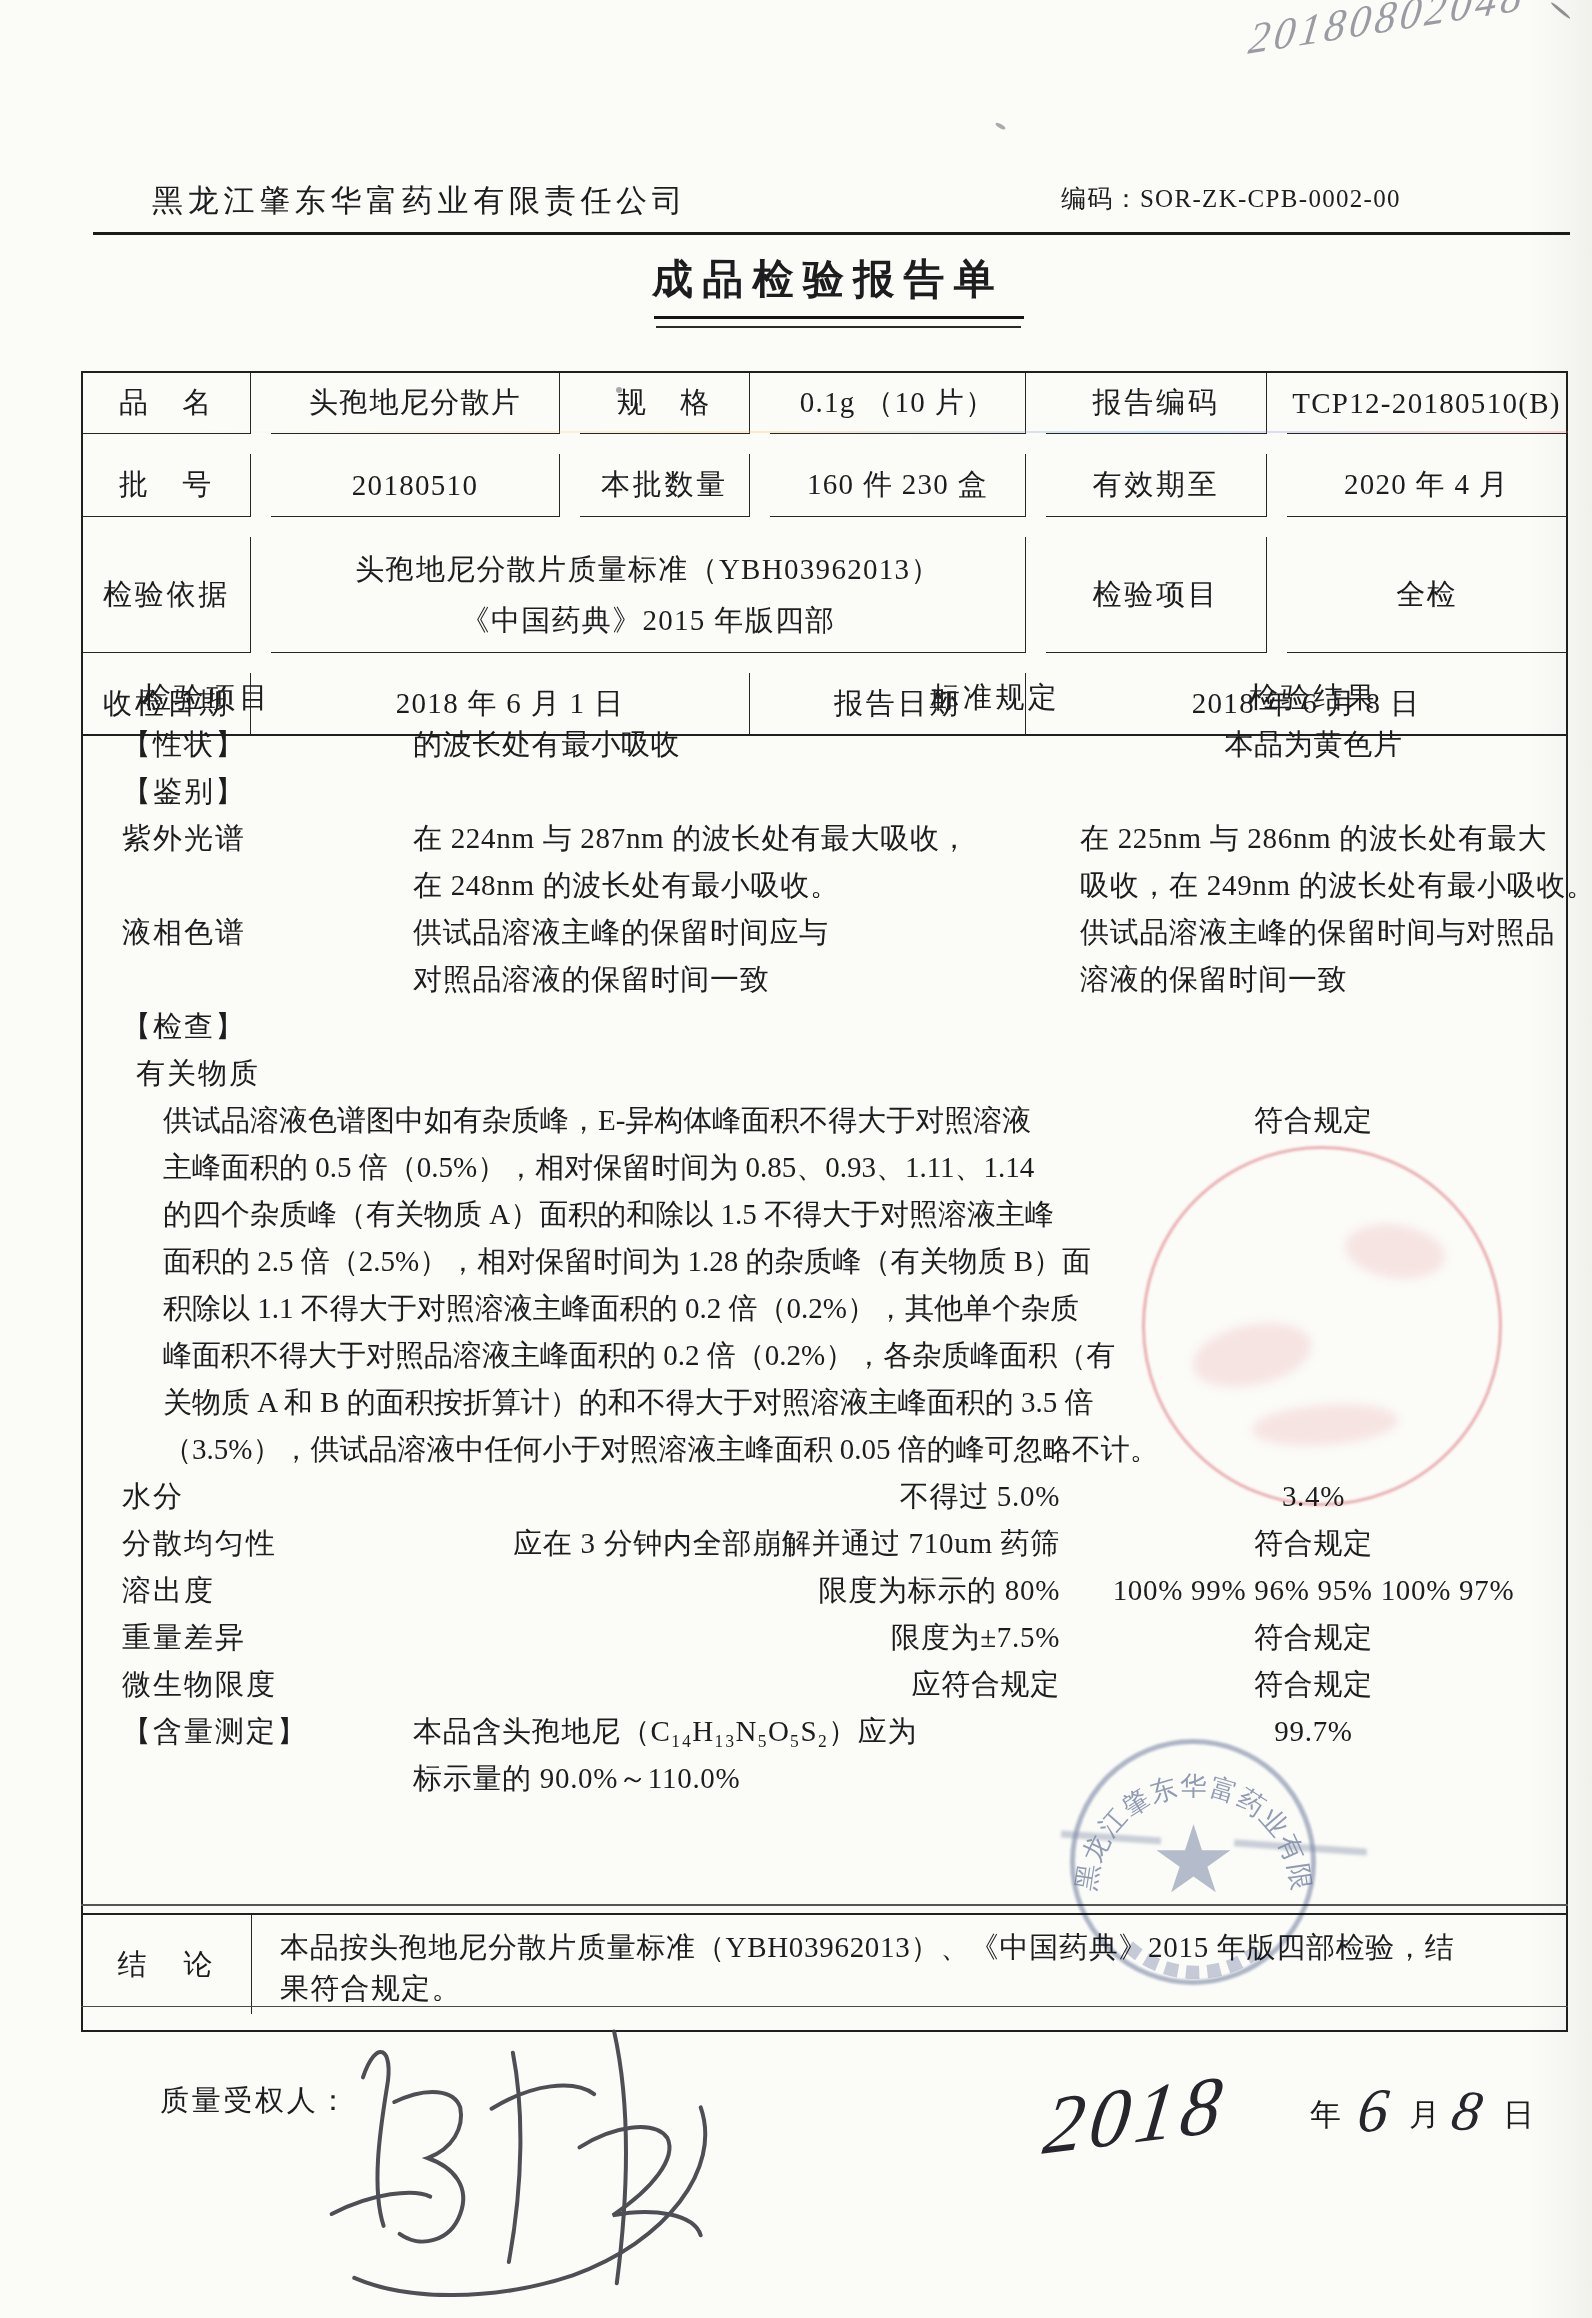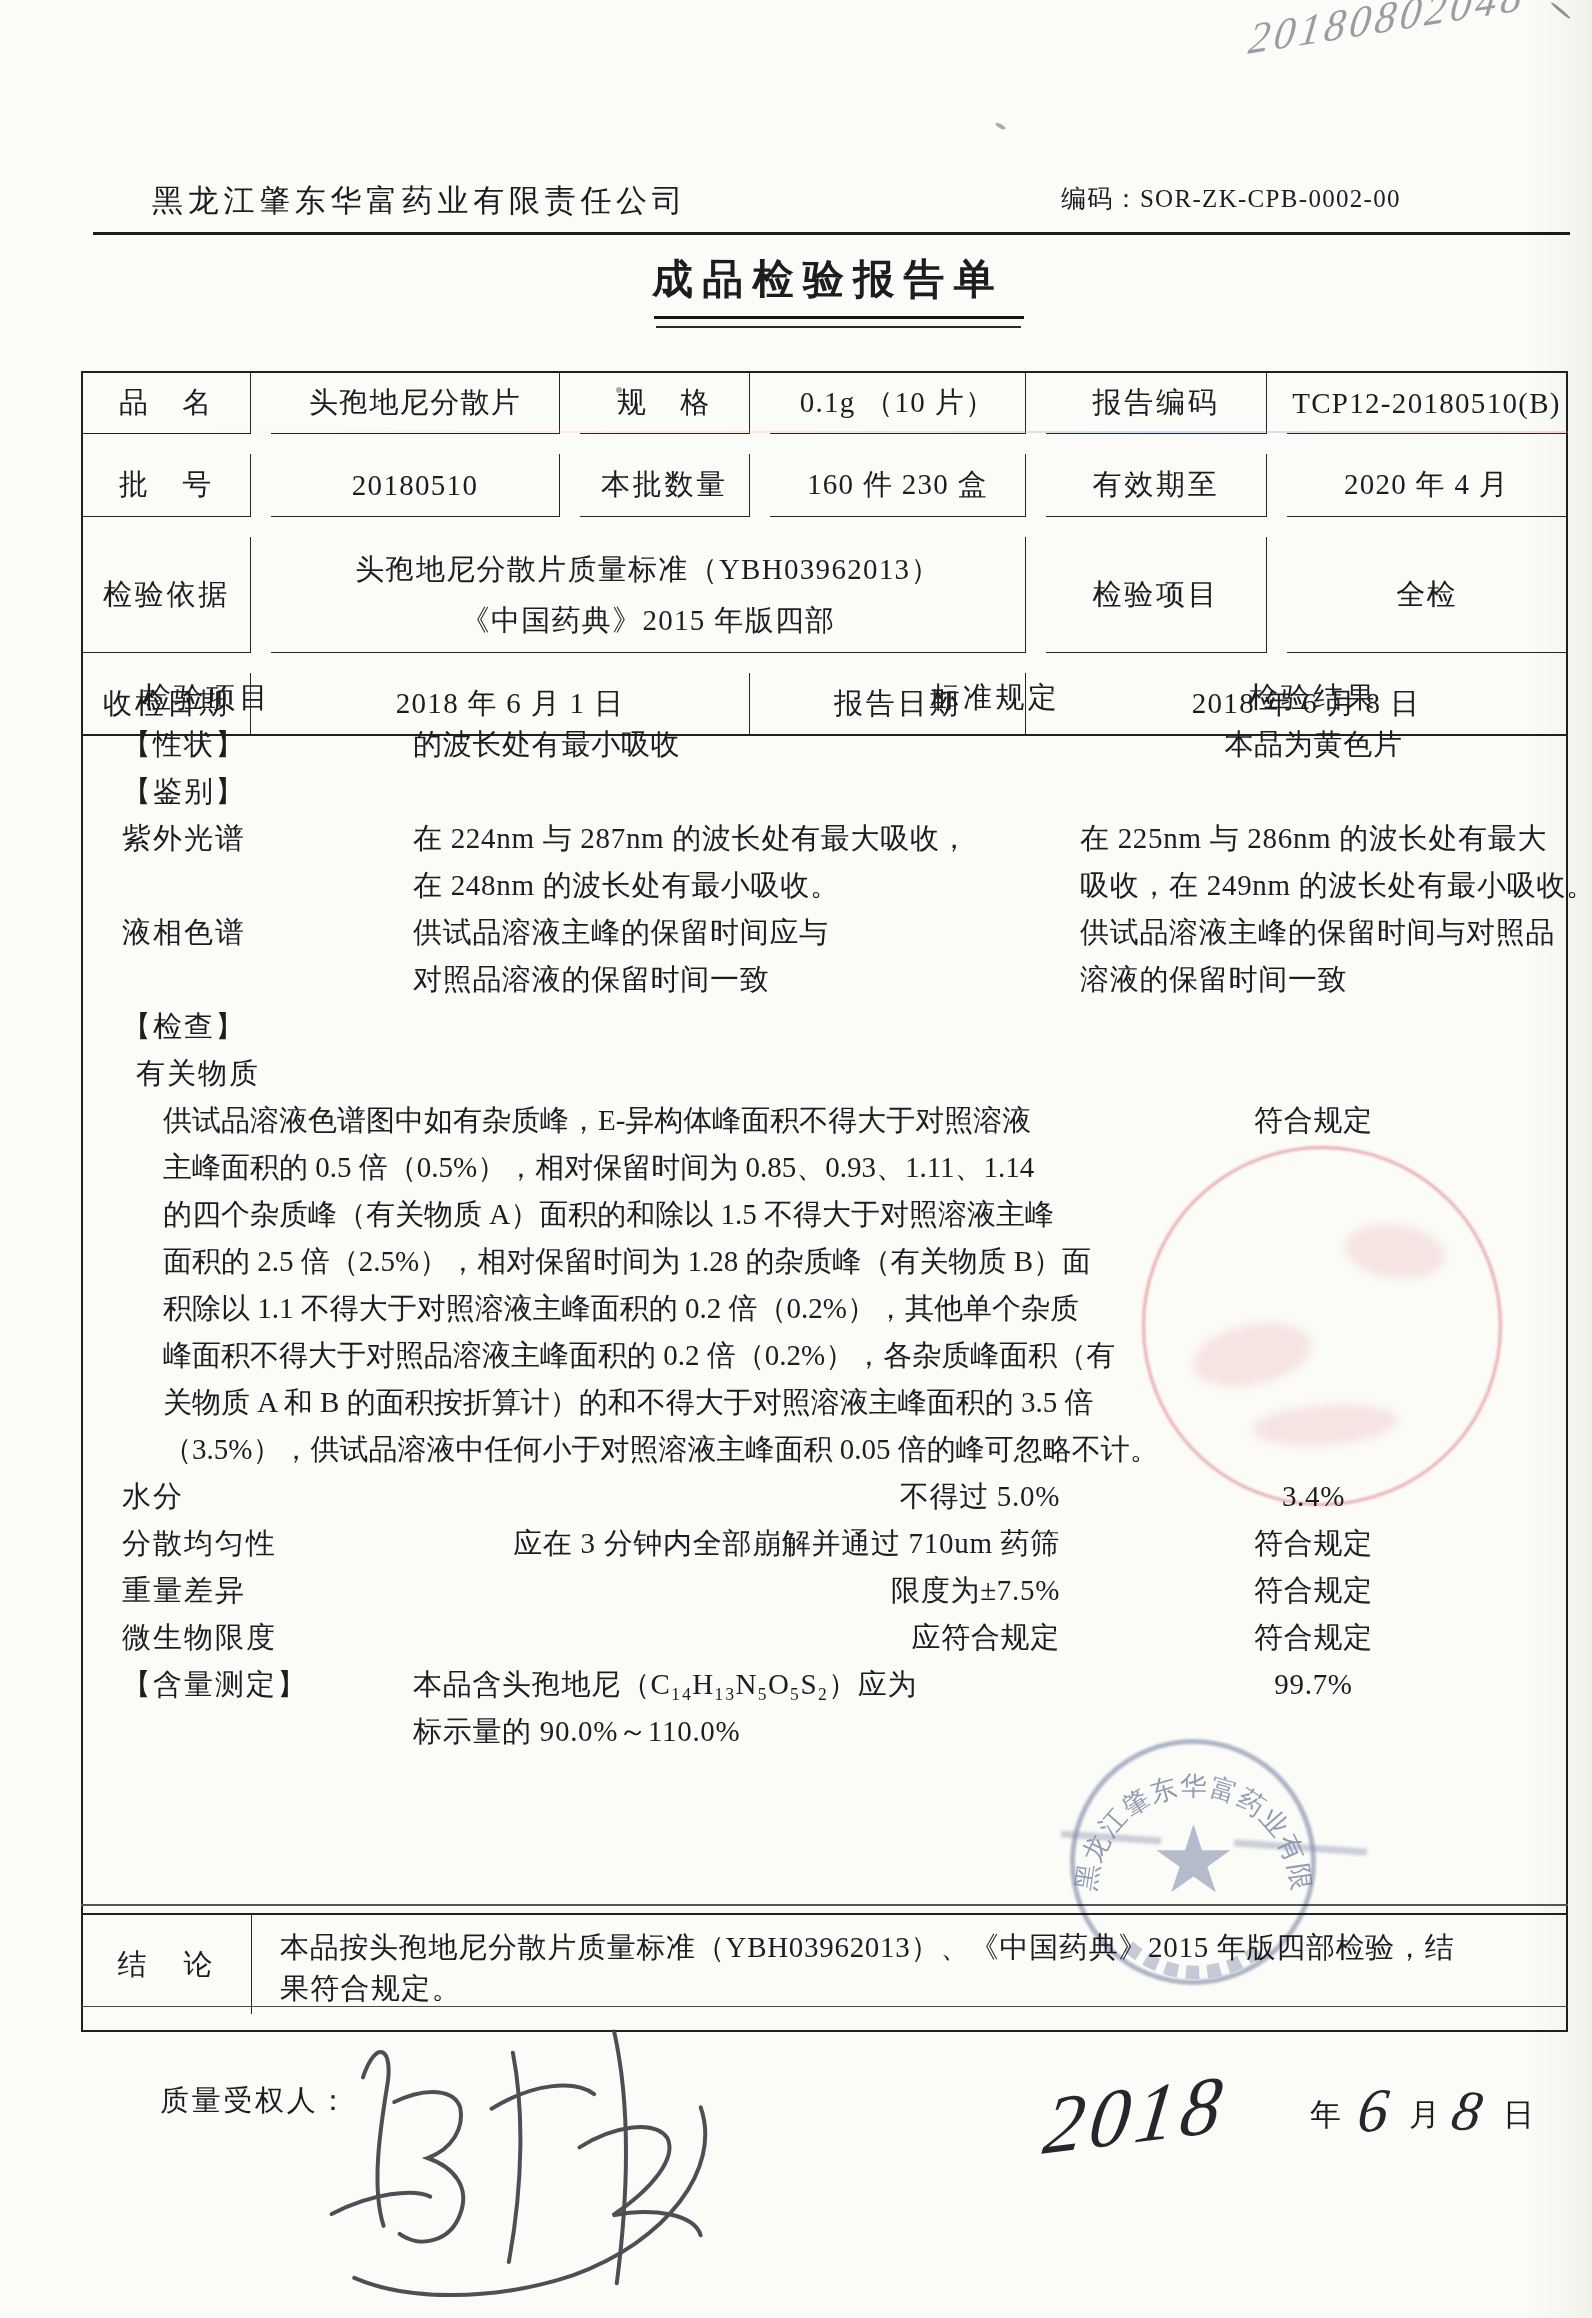--- a/index.html
+++ b/index.html
@@ -214,20 +214,25 @@
       </div>
       <div class="rrow pair">
         <span class="c-item">水分</span>
         <span class="c-std">不得过 5.0%</span>
         <span class="c-res center">3.4%</span>
       </div>
       <div class="rrow pair">
         <span class="c-item">分散均匀性</span>
         <span class="c-std">应在 3 分钟内全部崩解并通过 710um 药筛</span>
         <span class="c-res center">符合规定</span>
+      </div>
+      <div class="rrow pair">
+        <span class="c-item">溶出度</span>
+        <span class="c-std">限度为标示的 80%</span>
+        <span class="c-res center">100% 99% 96% 95% 100% 97%</span>
       </div>
       <div class="rrow pair">
         <span class="c-item">重量差异</span>
         <span class="c-std">限度为±7.5%</span>
         <span class="c-res center">符合规定</span>
       </div>
       <div class="rrow pair">
         <span class="c-item">微生物限度</span>
         <span class="c-std">应符合规定</span>
         <span class="c-res center">符合规定</span>

